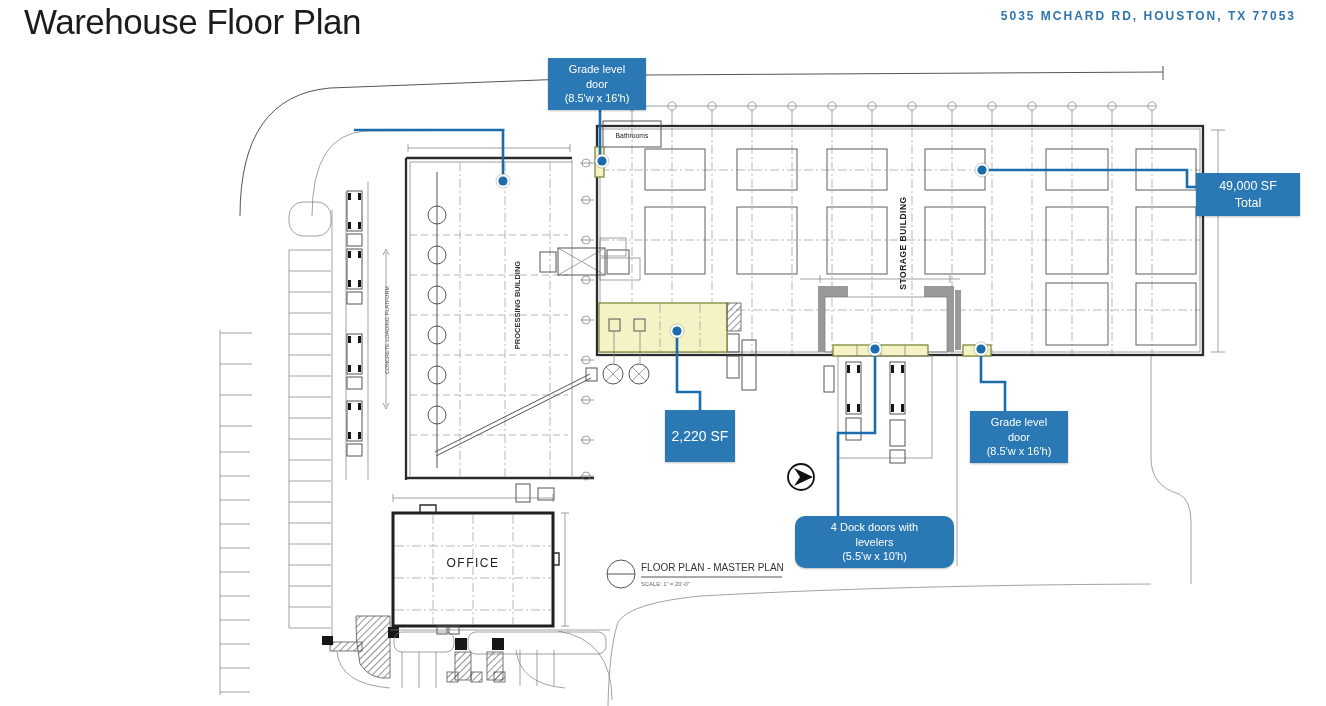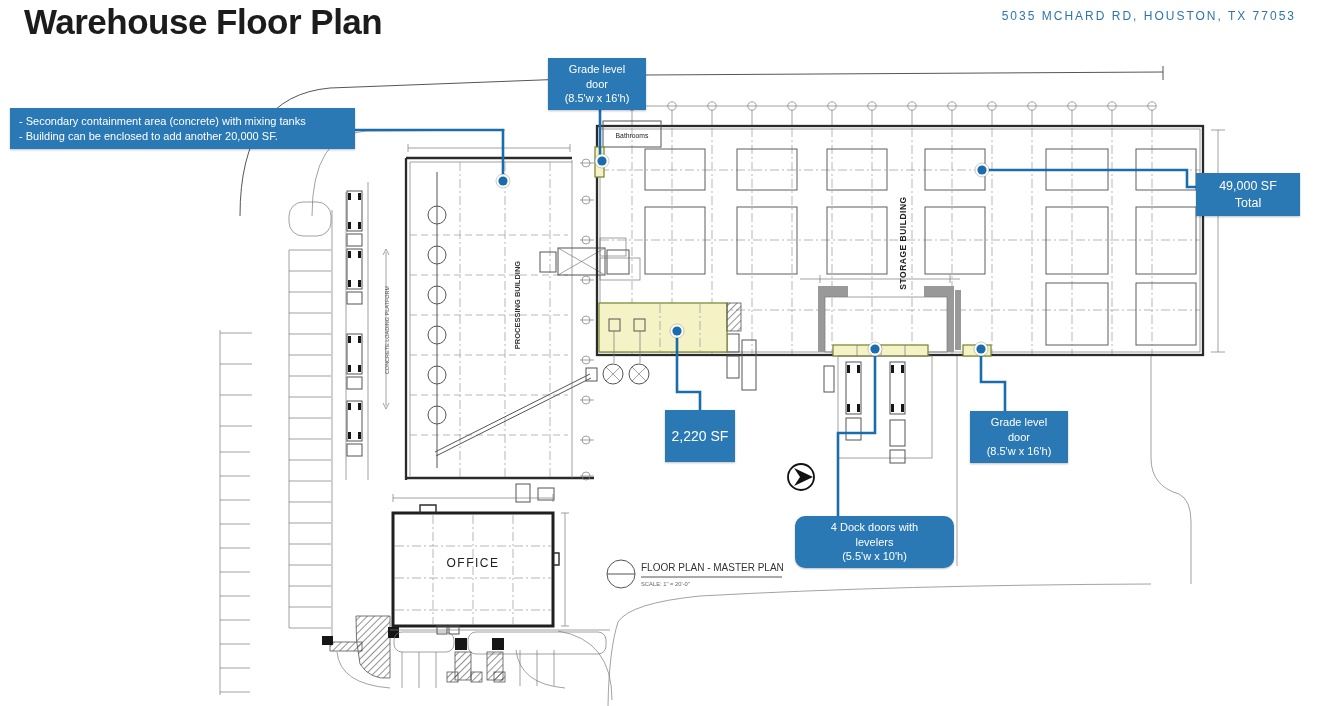--- a/index.html
+++ b/index.html
@@ -1,21 +1,21 @@
 <!DOCTYPE html>
 <html><head>
 <meta charset="utf-8">
 <style>
   html,body{margin:0;padding:0;background:#ffffff;}
   #stage{position:relative;width:1326px;height:706px;background:#fff;overflow:hidden;
          font-family:"Liberation Sans",sans-serif;}
   #plan-svg{position:absolute;left:0;top:0;}
-  .page-title{position:absolute;left:24px;top:2px;font-size:35px;font-weight:700;
+  .page-title{position:absolute;left:24px;top:2px;font-size:35px;font-weight:400;
               color:#1c1c1c;letter-spacing:-.5px;}
-  .page-address{position:absolute;right:30px;top:9px;font-size:12px;font-weight:normal;
+  .page-address{position:absolute;right:30px;top:9px;font-size:12px;font-weight:bold;
                 color:#2e75ad;letter-spacing:2px;}
   .callout{position:absolute;background:#2a78b4;color:#fff;font-size:11px;line-height:1.32;
            text-align:center;padding:4px 16px;box-sizing:border-box;
            box-shadow:0 1px 2px rgba(0,0,0,.25);}
   .callout .ln{display:block;}
   .co-left{text-align:left;font-size:11px;padding:6px 9px;}
   .co-big{font-size:14px;padding:17px 4px;}
   .co-mid{font-size:12.5px;padding:5px 17px;}
   
   .w2{stroke:#2b2b2b;stroke-width:2.3;fill:none}
@@ -329,24 +329,20 @@
   </svg>
 
   <div class="page-title">Warehouse Floor Plan</div>
   <div class="page-address">5035 MCHARD RD, HOUSTON, TX 77053</div>
 
   <div class="callout" style="left:548px;top:58px;width:98px;">
     <span class="ln">Grade level door</span>
     <span class="ln">(8.5'w x 16'h)</span>
   </div>
 
-  <div class="callout co-left" style="left:10px;top:108px;width:345px;">
-    <span class="ln">- Secondary containment area (concrete) with mixing tanks</span>
-    <span class="ln">- Building can be enclosed to add another 20,000 SF.</span>
-  </div>
 
   <div class="callout co-mid" style="left:1196px;top:173px;width:104px;">
     <span class="ln">49,000 SF Total</span>
   </div>
 
   <div class="callout co-big" style="left:665px;top:410px;width:70px;">
     <span class="ln">2,220 SF</span>
   </div>
 
   <div class="callout" style="left:970px;top:411px;width:98px;">

